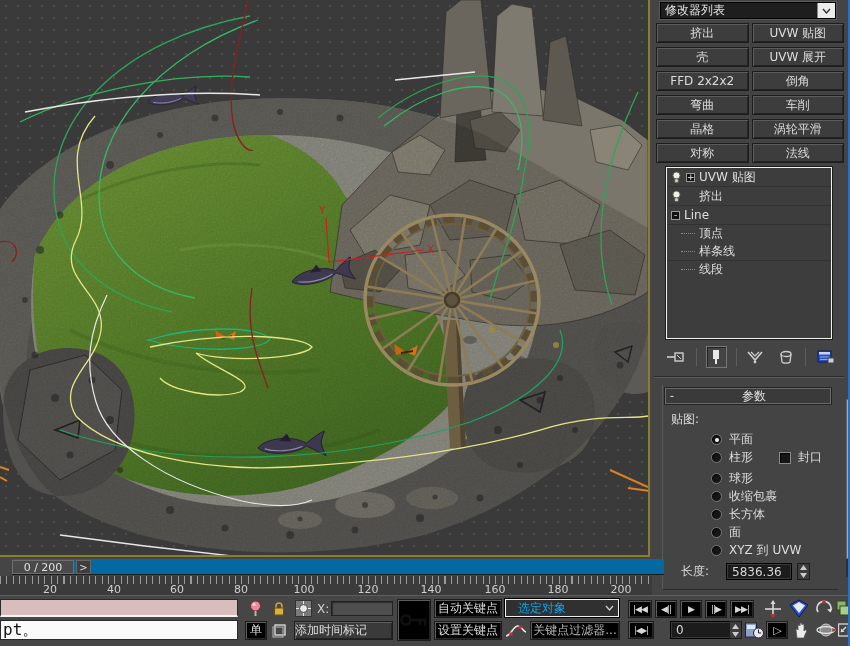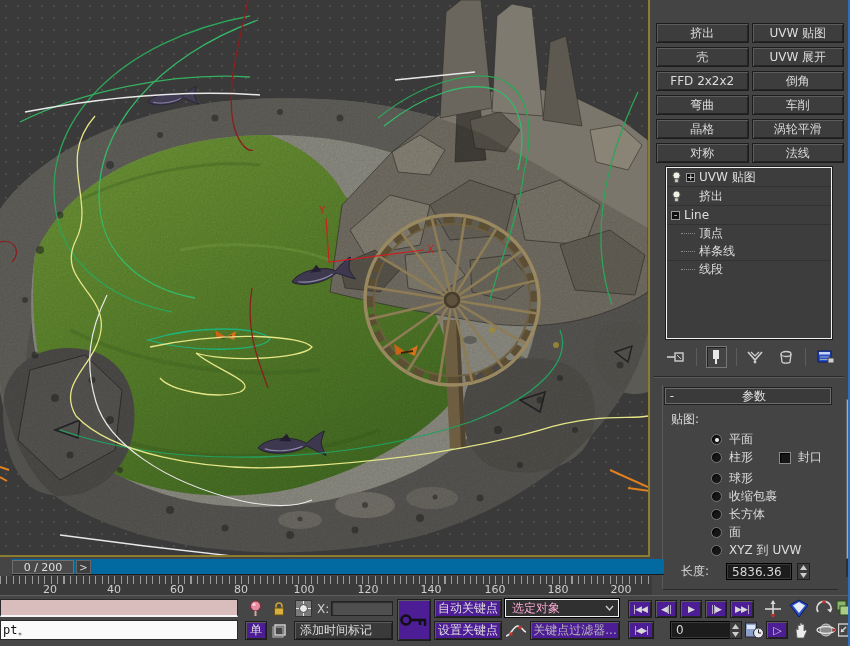--- a/index.html
+++ b/index.html
@@ -82,28 +82,28 @@
     background:repeating-linear-gradient(90deg,#9a9a9a 0 1px,transparent 1px 6.35px); }
   .rlabel { position:absolute; top:7px; transform:translateX(-50%); color:#cfcfcf; font-size:11px; }
 
   
   #statusbar { left:0; top:595px; width:850px; height:51px; background:#464646;
     border-top:1px solid #5e5e5e; }
   #mlpink { position:absolute; left:0; top:3px; width:238px; height:18px; background:#d9bcbc;
     border:1px solid #2a2a2a; border-bottom:2px solid #f5f5f5; }
   #mlwhite { position:absolute; left:0; top:24px; width:238px; height:20px; background:#fafafa;
     border:1px solid #2a2a2a; color:#111; font-family:"DejaVu Sans Mono", monospace;
-    font-size:12px; display:flex; align-items:center; padding-left:2px; }
-  .sbtn { position:absolute; background:#4c1d95; border:1px solid #1d1d1d;
+    font-size:16px; display:flex; align-items:center; padding-left:2px; }
+  .sbtn { position:absolute; background:#000000; border:1px solid #1d1d1d;
     box-shadow:inset 1px 1px 0 #5c5c5c, inset -1px -1px 0 #242424; color:#dedede;
     display:flex; align-items:center; justify-content:center; }
   .glyph { color:#d8d8d8; font-size:9px; letter-spacing:-1px; }
   #selfilter { position:absolute; left:505px; top:3px; width:114px; height:18px; background:#303030;
     border:1px solid #f0f0f0; outline:1px solid #000; display:flex; align-items:center; }
-  #selfilter span { flex:1; padding-left:6px; color:#f9a8d4; }
+  #selfilter span { flex:1; padding-left:12px; color:#0ea5e9; }
   #framefield { left:658px; top:25px; width:70px; height:18px; }
   label.xl { position:absolute; color:#cfcfcf; }
   #xfield { position:absolute; left:331px; top:5px; width:62px; height:15px; background:#4f4f4f;
     border:1px solid #222; box-shadow:inset 1px 1px 1px #2c2c2c; }
 </style>
 </head>
 <body>
 
 <div id="stage">
 
@@ -304,20 +304,28 @@
       <g stroke="#cc2020" fill="#cc2020" stroke-width="1.2">
         <path d="M326 218 L329 262 L424 250" fill="none"></path>
         <text x="319" y="214" font-size="10" stroke="none">Y</text>
         <text x="427" y="253" font-size="10" stroke="none">X</text>
       </g>
     </svg>
   </div>
 
   <div id="panel" class="abs">
 
+    <div id="modlist" class="abs">
+      <span class="txt">修改器列表</span>
+      <span class="dd">
+        <svg width="9" height="6">
+            <polyline points="1,1 4.5,5 8,1" fill="none" stroke="#333" stroke-width="1.4"></polyline>
+          </svg>
+      </span>
+    </div>
 
     <div class="btngrid abs">
       <div class="mbtn">挤出</div>
       <div class="mbtn">UVW 贴图</div>
       <div class="mbtn">壳</div>
       <div class="mbtn">UVW 展开</div>
       <div class="mbtn">FFD 2x2x2</div>
       <div class="mbtn">倒角</div>
       <div class="mbtn">弯曲</div>
       <div class="mbtn">车削</div>
@@ -509,21 +517,21 @@
         </svg></span>
     <label class="xl" style="left:317px; top:6px;">X:</label>
     <span id="xfield"></span>
 
     <div class="sbtn" style="left:245px; top:25px; width:22px; height:19px;">单</div>
     <span class="abs" style="left:272px; top:26px;">
       <svg width="17" height="17">
           <rect x="3" y="3" width="10" height="10" fill="none" stroke="#d8d8d8" stroke-width="1.4"></rect>
           <rect x="1" y="5" width="10" height="10" fill="none" stroke="#a8a8a8" stroke-width="1.2"></rect>
         </svg></span>
-    <div class="sbtn" style="left:294px; top:25px; width:99px; height:19px; justify-content:flex-start; padding-left:5px; background:#3a3a3a;">添加时间标记</div>
+    <div class="sbtn" style="left:294px; top:25px; width:99px; height:19px; justify-content:flex-start; background:#3a3a3a;">添加时间标记</div>
 
     <div class="sbtn" style="left:397px; top:3px; width:34px; height:42px;">
       <svg width="28" height="20">
           <circle cx="6" cy="10" r="4.5" fill="none" stroke="#111" stroke-width="2.6"></circle>
           <line x1="10" y1="10" x2="26" y2="10" stroke="#111" stroke-width="2.6"></line>
           <line x1="20" y1="10" x2="20" y2="15" stroke="#111" stroke-width="2.4"></line>
           <line x1="25" y1="10" x2="25" y2="16" stroke="#111" stroke-width="2.4"></line>
         </svg>
     </div>
     <div class="sbtn" style="left:434px; top:3px; width:68px; height:19px;">自动关键点</div>

